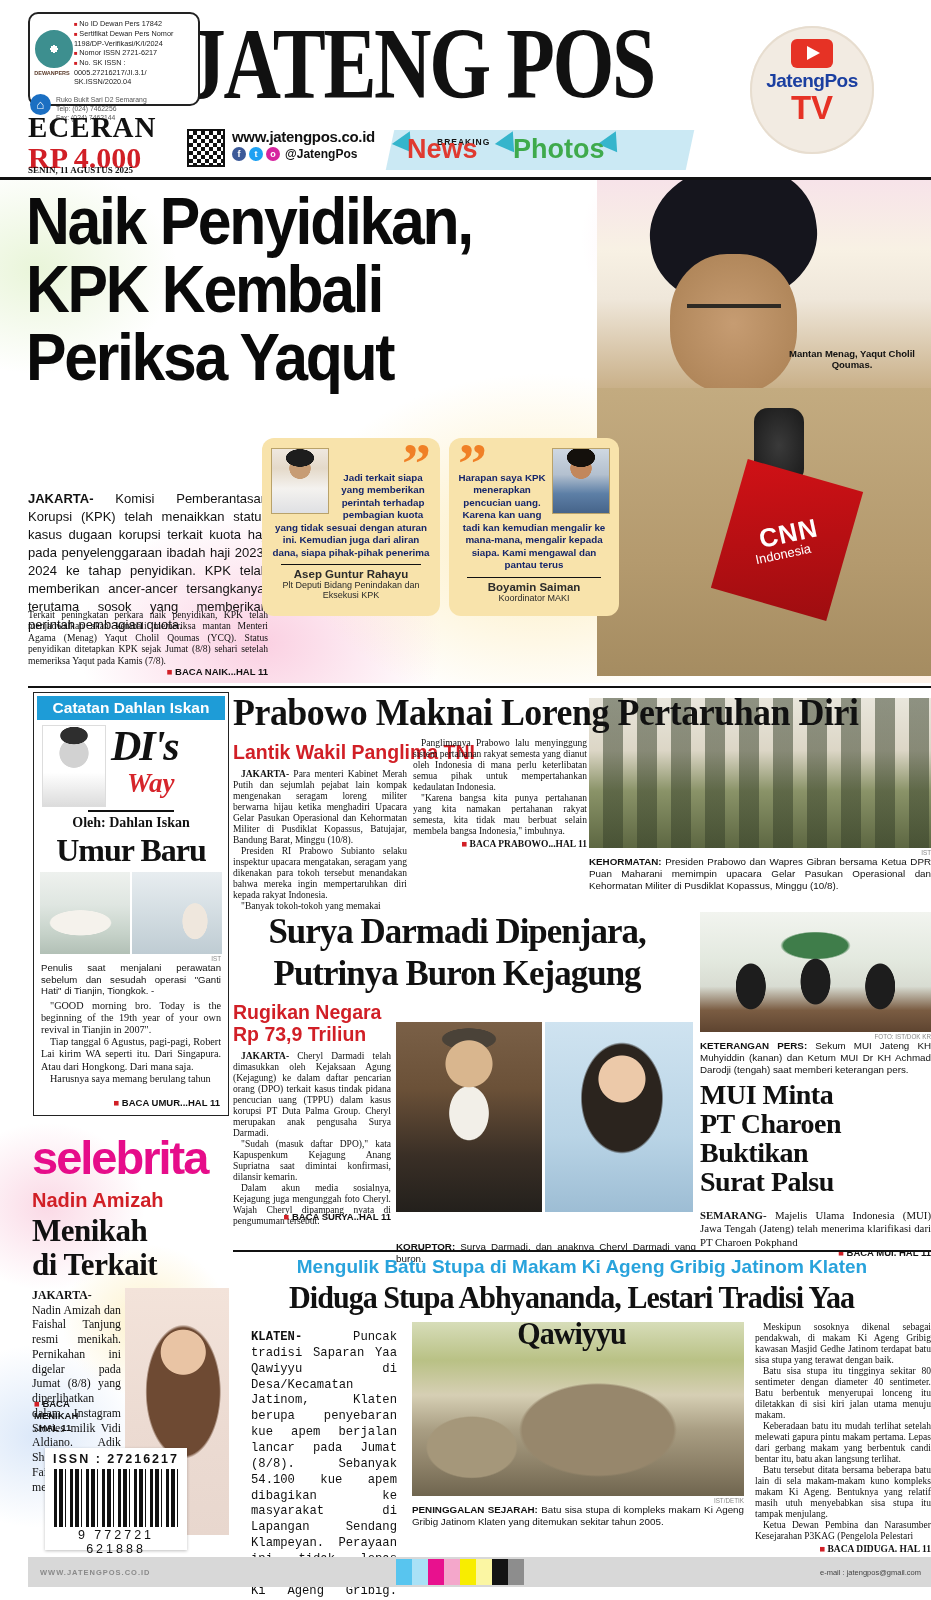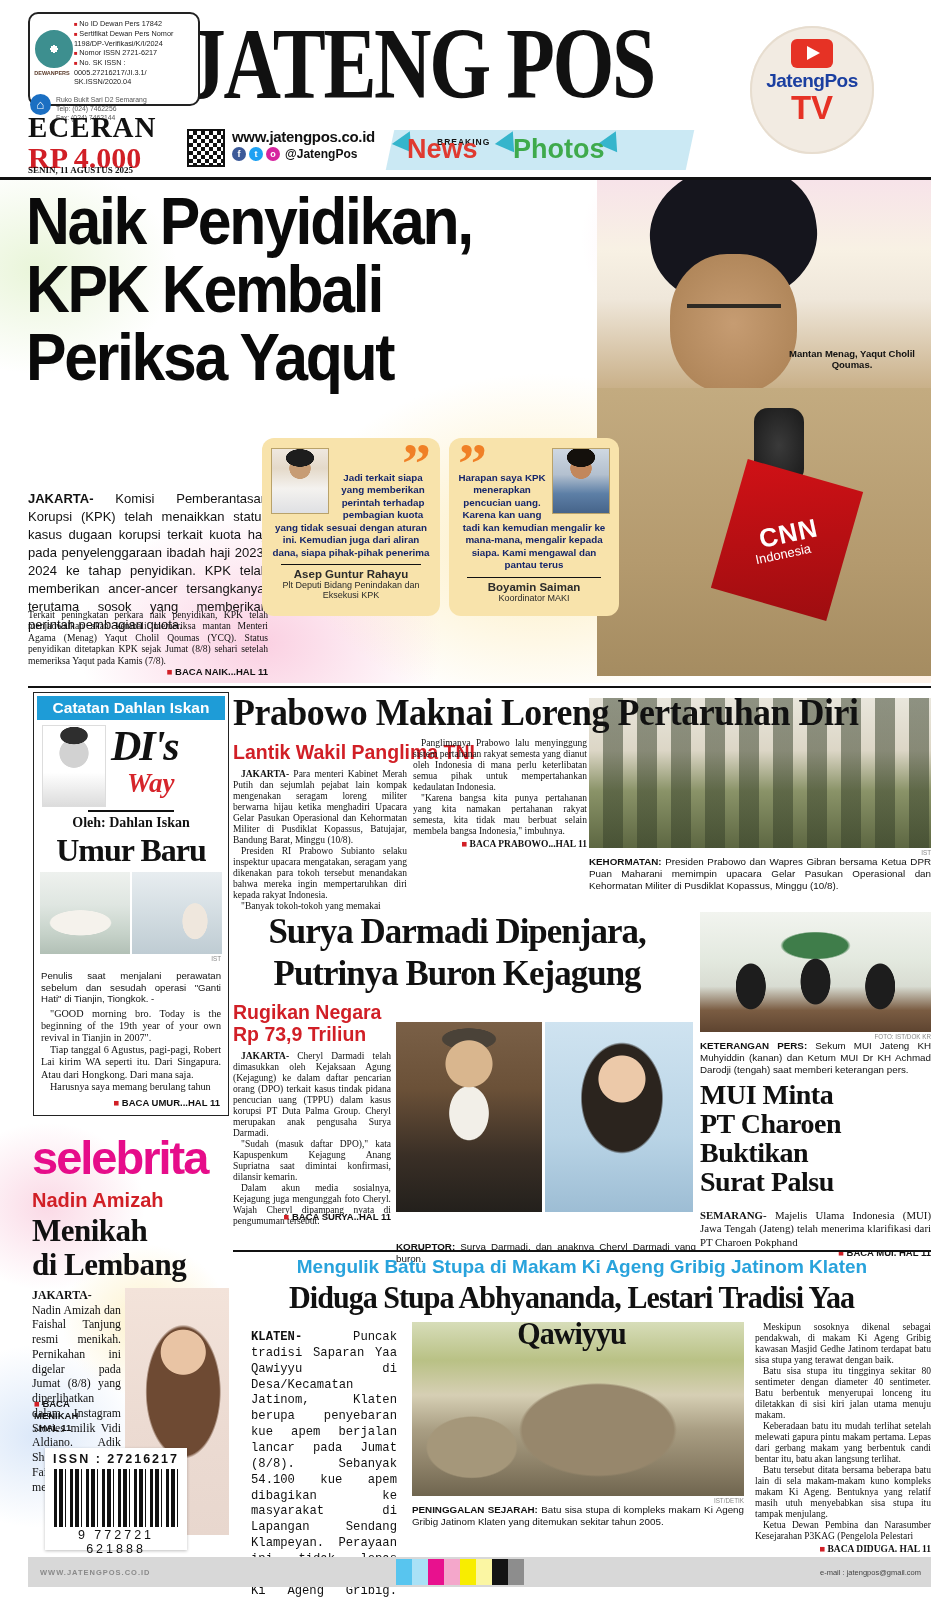--- a/index.html
+++ b/index.html
@@ -112,21 +112,21 @@
   .d-divider{width:86px;border-top:2.5px solid #111;margin:2px auto 3px;}
   .d-byline{text-align:center;font-family:"Liberation Serif",serif;font-weight:700;font-size:14px;}
   .d-title{text-align:center;font-family:"Liberation Serif",serif;font-weight:900;font-size:32px;letter-spacing:-1px;margin:1px 0 3px;}
   .d-photos{display:flex;gap:2px;height:82px;margin:0 3px;}
   .d-ph{flex:1;}
   .d-ph1{background:radial-gradient(ellipse 34px 14px at 45% 62%,#f5f2ec 88%,transparent 92%),
     linear-gradient(180deg,#eef1ee 0%,#dfe6e1 40%,#c6d2c9 75%,#b2c0b6 100%);}
   .d-ph2{background:radial-gradient(ellipse 14px 20px at 70% 60%,#efe7dd 88%,transparent 92%),
     linear-gradient(180deg,#e8edf0 0%,#d3dde2 50%,#bfccd3 100%);}
   .d-credit{text-align:right;font-size:6.3px;color:#888;margin:1px 4px 0;}
-  .d-caption{font-size:9.6px;line-height:1.2;margin:8px 4px 3px;text-align:justify;}
+  .d-caption{font-size:9.6px;line-height:1.2;margin:0 4px 3px;text-align:justify;}
   .d-body{margin:3px 4px 0;font-family:"Liberation Serif",serif;font-size:10.2px;line-height:1.2;text-align:justify;}
   .d-body p{margin:0;text-indent:9px;}
   .d-baca{position:absolute;right:8px;bottom:5px;}
   
   .p-hl{left:233px;top:691px;font-family:"Liberation Serif",serif;font-weight:900;font-size:37px;
     letter-spacing:-.5px;transform:scaleX(.97);transform-origin:left top;white-space:nowrap;z-index:2;}
   .p-sub{left:233px;top:741px;color:#d11f26;font-weight:700;font-size:19.5px;z-index:2;}
   .news-col{font-family:"Liberation Serif",serif;font-size:9.5px;line-height:1.16;text-align:justify;z-index:2;}
   .news-col p{margin:0;text-indent:8px;}
   .p-col1{left:233px;top:769px;width:174px;}
@@ -376,21 +376,21 @@
     <div>Buktikan</div>
     <div>Surat Palsu</div>
   </div>
   <p class="abs m-body"><b>SEMARANG-</b> <span>Majelis Ulama Indonesia (MUI) Jawa Tengah (Jateng) telah menerima klarifikasi dari PT Charoen Pokphand</span></p>
   <div class="abs m-baca"><span class="baca">BACA MUI. HAL 11</span></div>
 
   <div class="abs seleb-brand">selebrita</div>
   <div class="abs seleb-name">Nadin Amizah</div>
   <div class="abs seleb-title">
     <div>Menikah</div>
-    <div>di Lembang</div>
+    <div>di Terkait</div>
   </div>
   <div class="abs seleb-wrap">
     <div class="seleb-photo"></div>
     <p class="seleb-body"><b>JAKARTA-</b> <span>Nadin Amizah dan Faishal Tanjung resmi menikah. Pernikahan ini digelar pada Jumat (8/8) yang diperlihatkan dalam Instagram Stories milik Vidi Aldiano. Adik Sheila Dara, Faishal Tanjung, mengucap-</span></p>
   </div>
   <div class="abs seleb-baca">
     <div class="r">BACA</div>
     <div>MENIKAH</div>
     <div>..HAL 11</div>
   </div>

